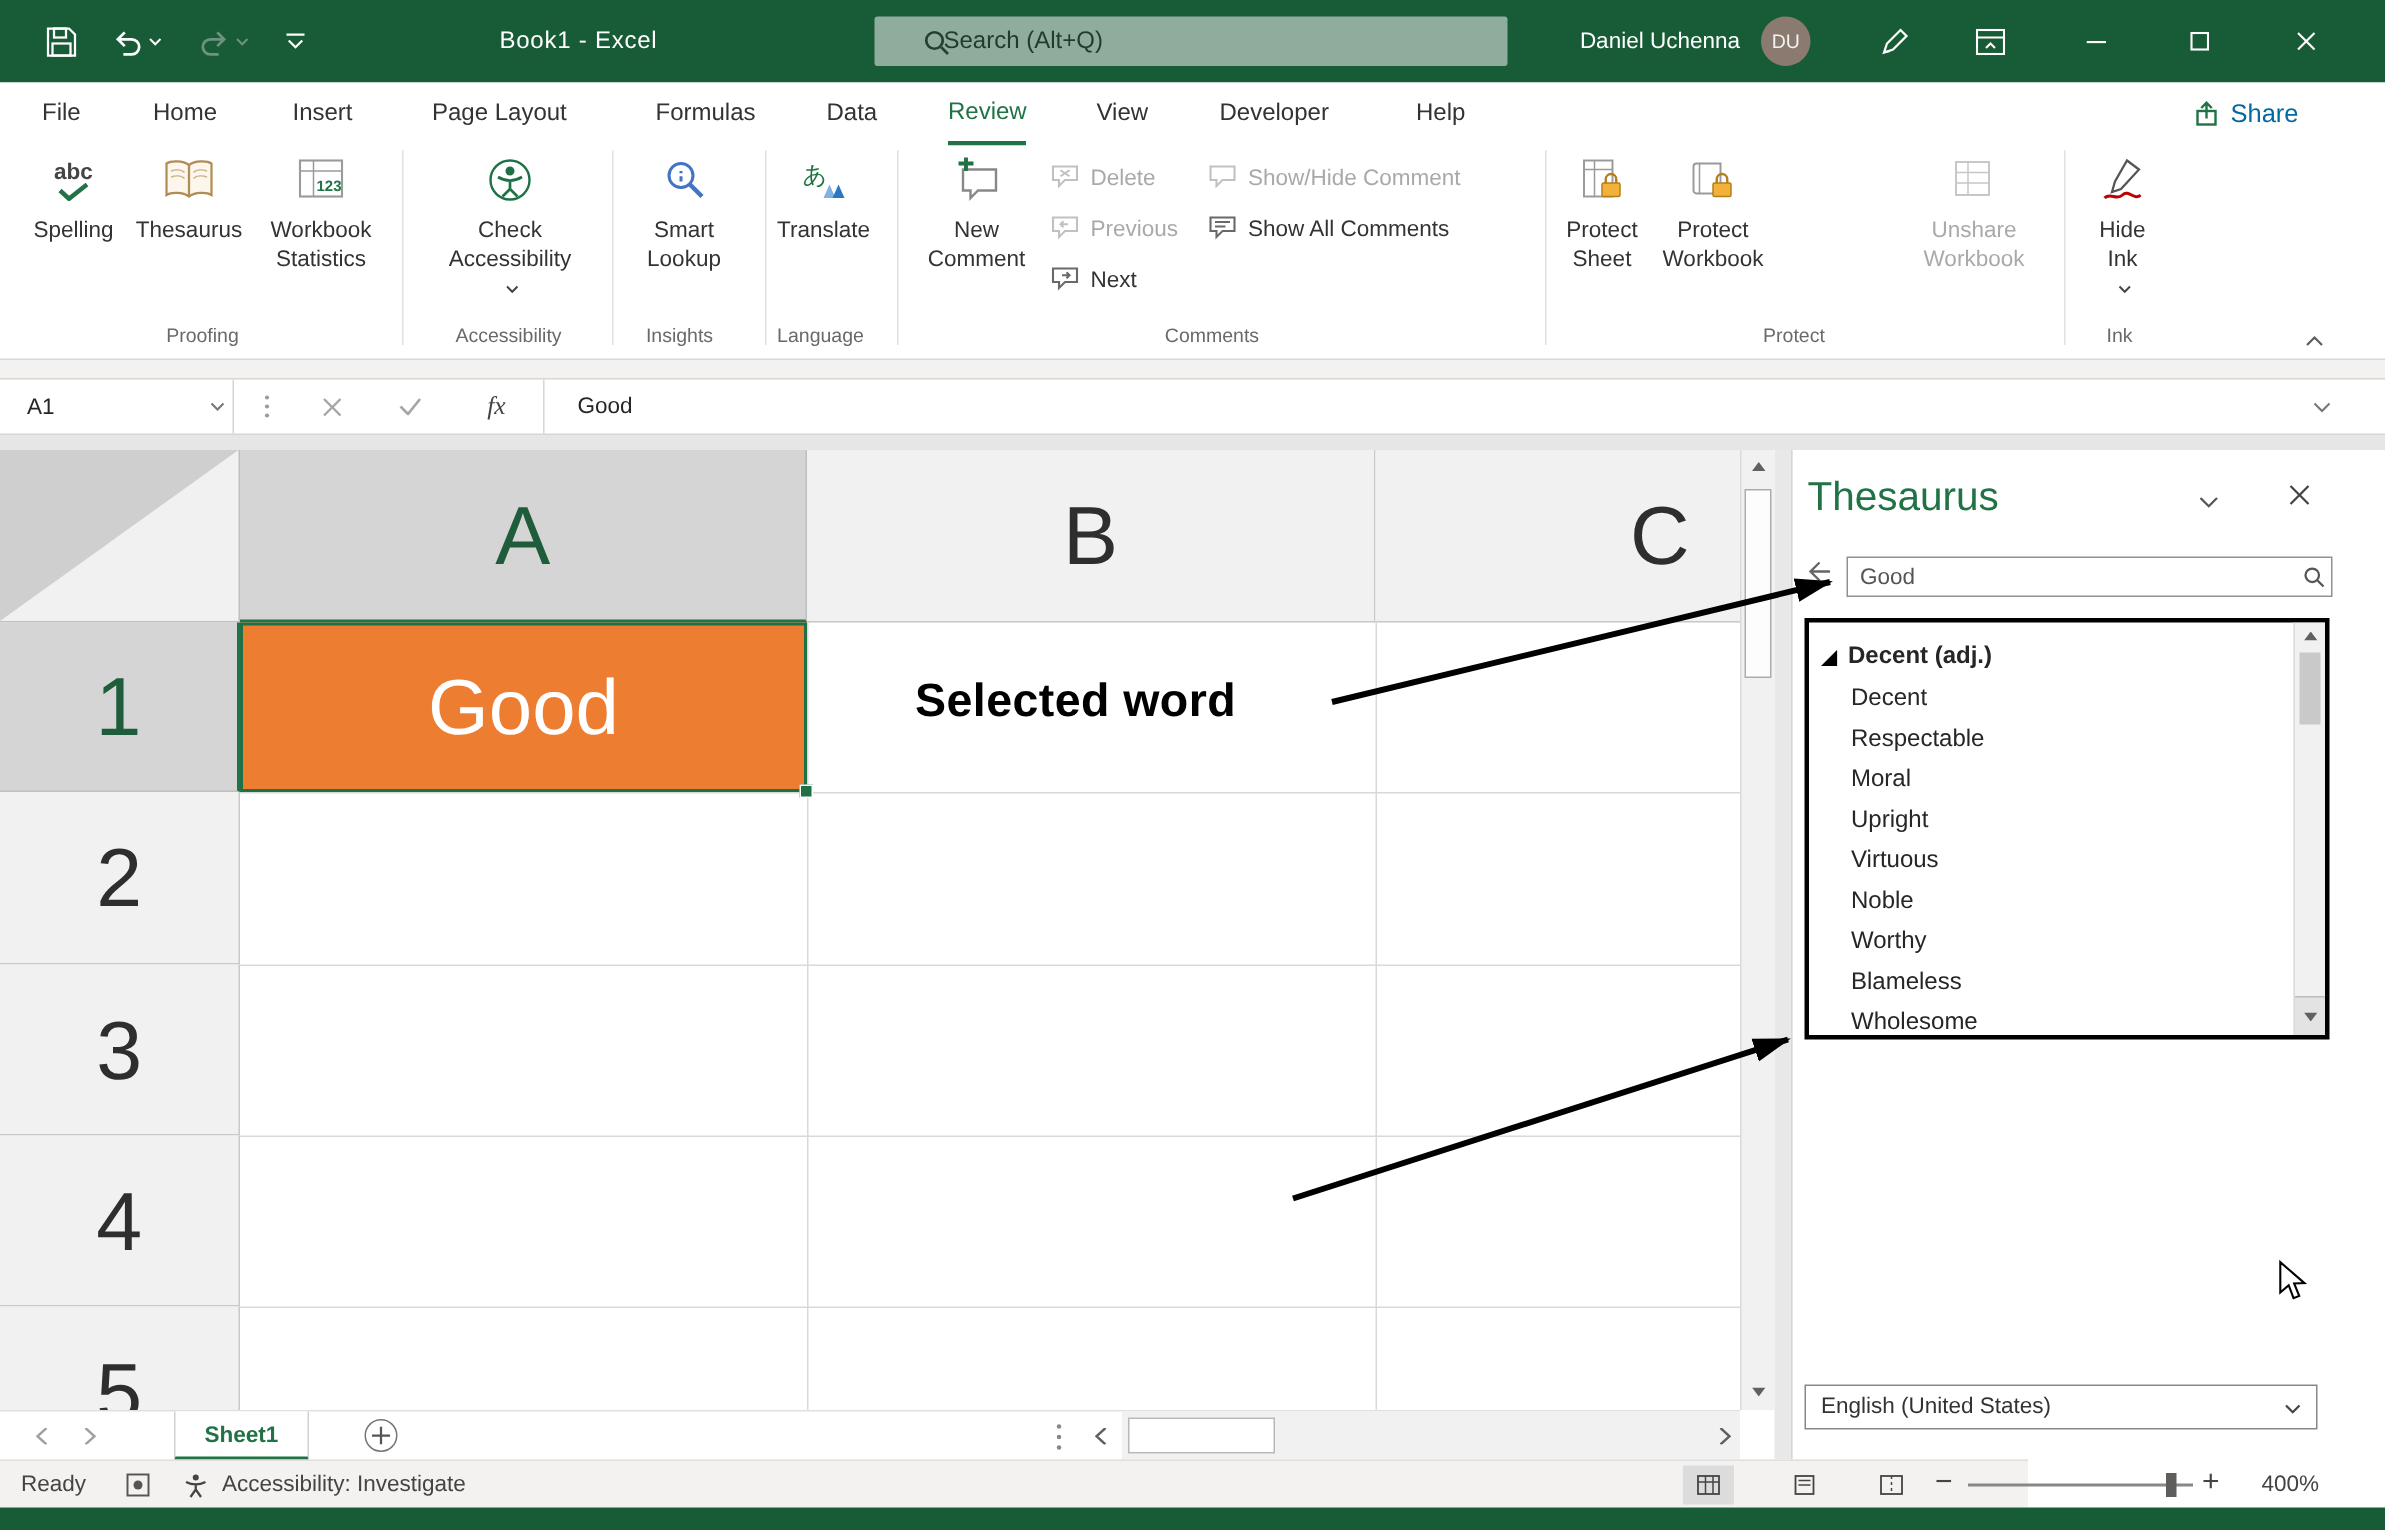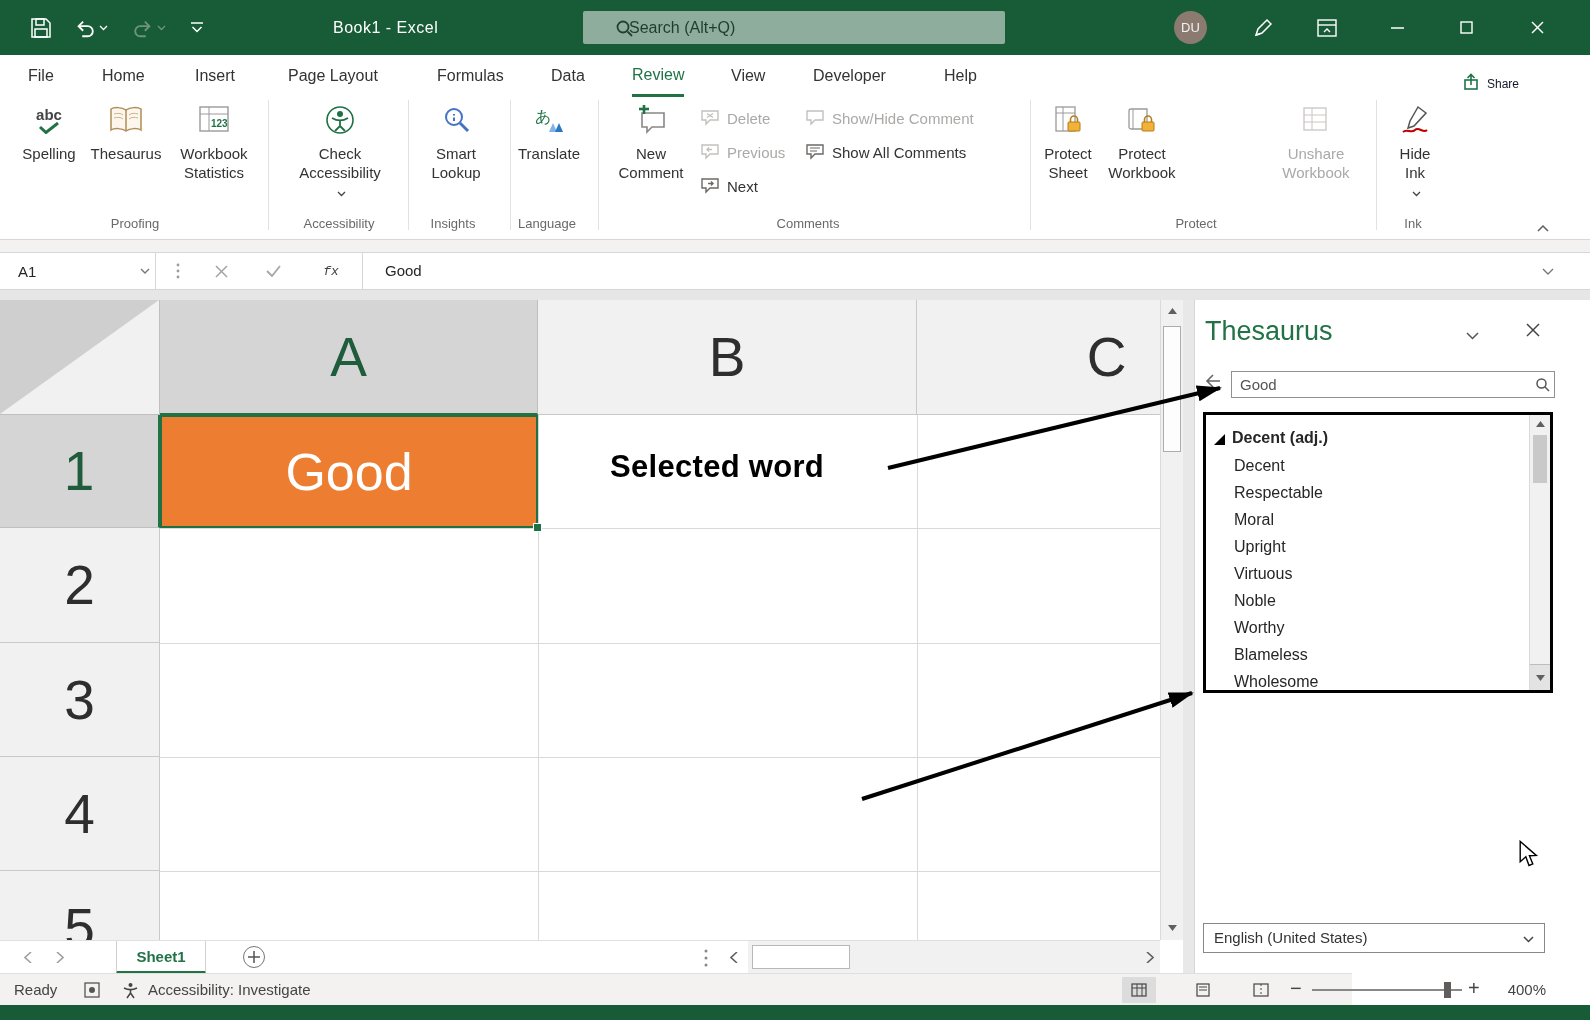--- a/index.html
+++ b/index.html
@@ -17,22 +17,22 @@
   .search-pill svg{position:absolute;left:32px;top:8px}
   .user-name{position:absolute;left:1012px;top:0;width:148px;height:55px;line-height:55px;text-align:right;font-size:15px}
   .avatar{position:absolute;left:1174px;top:11px;width:33px;height:33px;border-radius:50%;background:#8B7A70;
     display:flex;align-items:center;justify-content:center;font-size:13px;color:#F3F2F1}
   .winbtn{position:absolute;top:0;width:46px;height:55px;display:flex;align-items:center;justify-content:center}
 
   
   .tabrow{position:absolute;left:0;top:55px;width:1590px;height:42px;background:#fff}
   .tab{position:absolute;top:0;height:42px;line-height:42px;font-size:16px;color:#333}
   .tab.active{color:#217346;border-bottom:3px solid #217346;line-height:39px}
-  .share-btn{position:absolute;left:1452px;top:6px;height:30px;display:flex;align-items:flex-end;gap:7px;
-    padding:0 10px;font-size:12px;color:#0f172a}
+  .share-btn{position:absolute;left:1452px;top:6px;height:30px;display:flex;align-items:center;gap:7px;
+    padding:0 10px;font-size:17px;color:#0369a1}
 
   
   .ribbon{position:absolute;left:0;top:97px;width:1590px;height:143px;background:#fff;border-bottom:1px solid #D8D8D8}
   .bigbtn{position:absolute;top:3px;display:flex;flex-direction:column;align-items:center;font-size:15px;color:#333;text-align:center}
   .bigbtn .ico{height:40px;display:flex;align-items:center;justify-content:center}
   .lbl{white-space:pre-line;line-height:19px;margin-top:4px}
   .smallbtn{position:absolute;height:28px;display:flex;align-items:center;gap:7px;font-size:15px;color:#333}
   .dis{color:#ABA9A7 !important}
   .grplabel{position:absolute;top:119px;font-size:13px;color:#696969;text-align:center;width:200px}
   .vsep{position:absolute;top:3px;height:130px;width:1px;background:#E1E1E1}
@@ -127,20 +127,21 @@
     <div class="tb-title">Book1  -  Excel</div>
 
     <div class="search-pill">
       <svg width="18" height="18" viewBox="0 0 18 18">
           <circle cx="8" cy="8" r="5.5" fill="none" stroke="#23402F" stroke-width="1.8"></circle>
           <line x1="12.5" y1="12.5" x2="17" y2="17" stroke="#23402F" stroke-width="1.8"></line>
         </svg>
       <span style="margin-left:12px">Search (Alt+Q)</span>
     </div>
 
+    <div class="user-name">Daniel Uchenna</div>
     <div class="avatar">
         <span>DU</span>
       </div>
 
     <div class="winbtn" style="left:1240px">
       <svg width="20" height="20" viewBox="0 0 20 20" fill="none" stroke="#fff" stroke-width="1.5">
           <path d="M3 17 L5 11 L14 2 L18 6 L9 15 Z"></path>
           <path d="M3 17 L7 16"></path>
         </svg>
     </div>
@@ -403,21 +404,21 @@
       <svg width="13" height="13" viewBox="0 0 13 13" stroke="#A6A6A6" stroke-width="1.6">
           <line x1="1" y1="1" x2="12" y2="12"></line>
           <line x1="12" y1="1" x2="1" y2="12"></line>
         </svg>
     </div>
     <div class="fbtn" style="left:258px;width:30px">
       <svg width="15" height="12" viewBox="0 0 15 12">
           <path d="M1 6 L6 11 L14 1" fill="none" stroke="#A6A6A6" stroke-width="1.8"></path>
         </svg>
     </div>
-    <div class="fbtn" style="left:316px;width:30px;font-family:Liberation Mono, monospace;font-style:italic;font-size:13px;color:#444">
+    <div class="fbtn" style="left:316px;width:30px;font-family:Liberation Serif, serif;font-style:italic;font-size:17px;color:#444">
       <span>fx</span>
     </div>
     <div class="abs" style="left:362px;top:0;width:1px;height:36px;background:#D6D6D6"></div>
     <div class="fxval">Good</div>
     <svg width="12" height="8" viewBox="0 0 12 8" style="position:absolute;left:1542px;top:15px">
         <path d="M1 1 L6 6 L11 1" fill="none" stroke="#777" stroke-width="1.4"></path>
       </svg>
   </div>
   <div class="bgap"></div>
 

